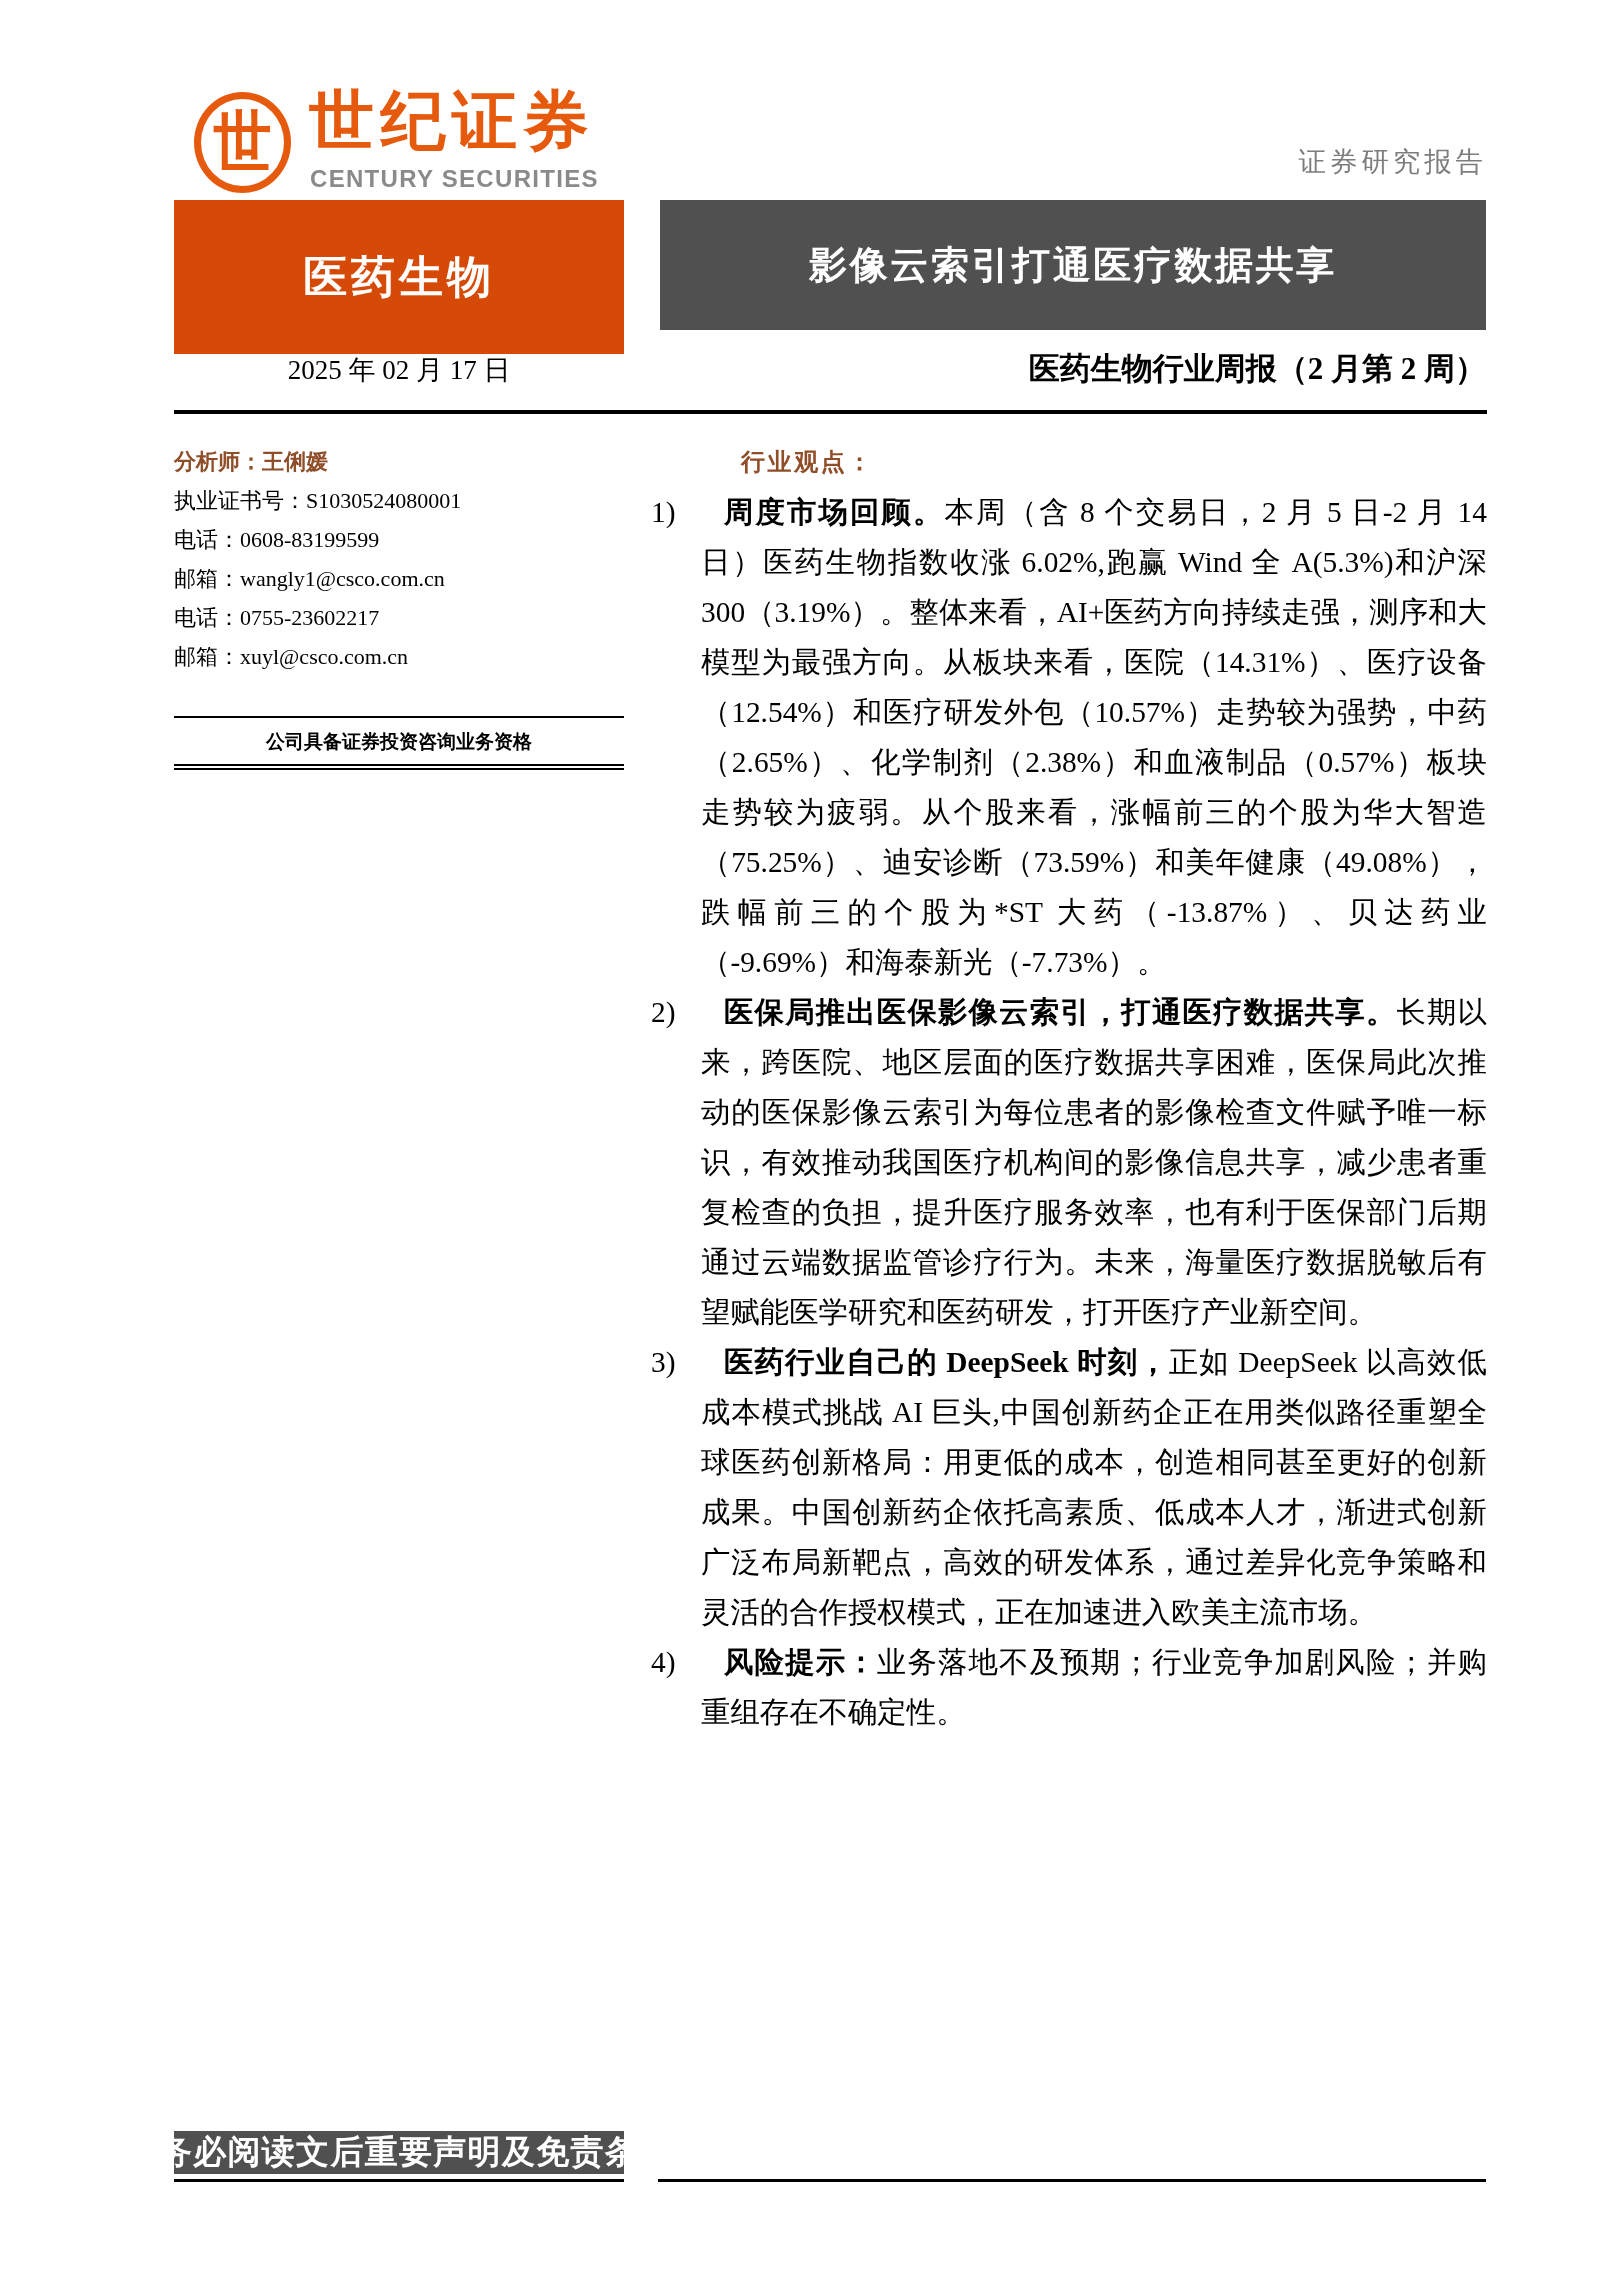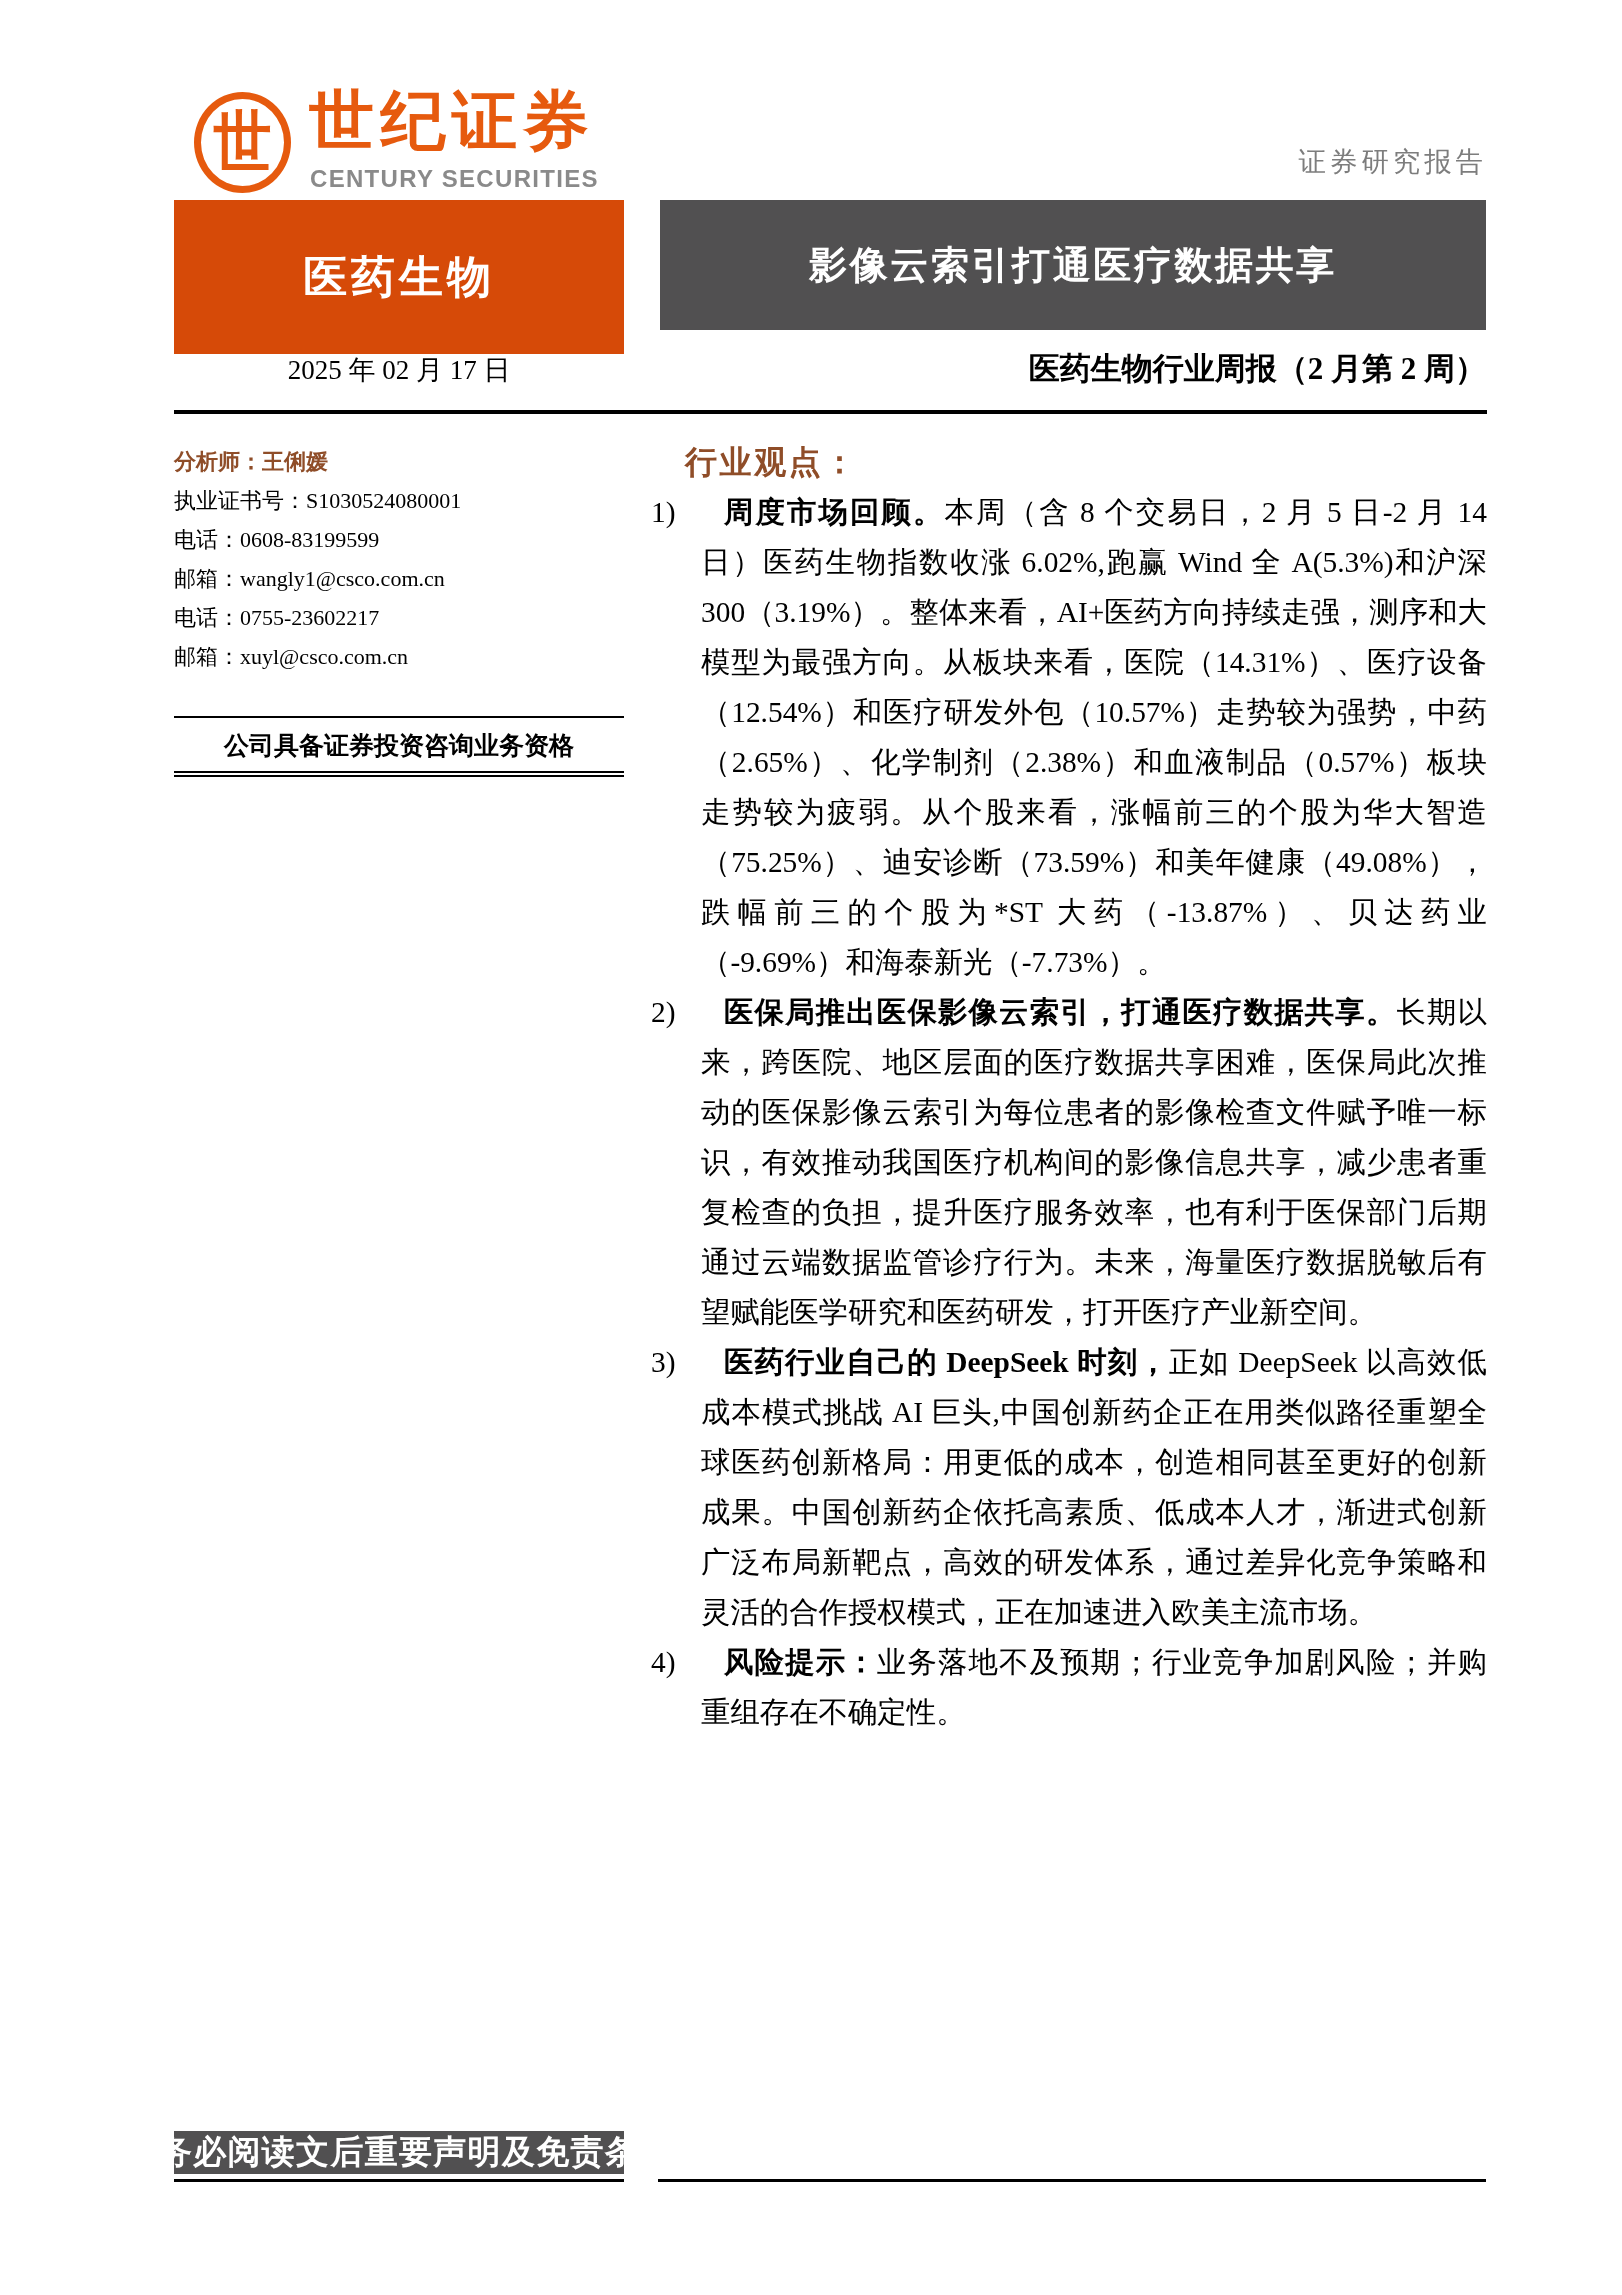--- a/index.html
+++ b/index.html
@@ -88,33 +88,33 @@
     left:174px;top:442px;width:450px;
     font-size:22px;
   }
   .analyst-row{line-height:39px;white-space:nowrap;}
   .analyst-row.accent{color:var(--accent_brown,#8F4D28);font-weight:bold;}
   .qualification-box{
     left:174px;top:716px;width:450px;
   }
   .qual-rule-top{height:0;border-top:2px solid #000;}
   .qual-text{
-    text-align:center;font-size:25px;font-weight:bold;
+    text-align:center;font-size:19px;font-weight:bold;
     padding:10.5px 0 9.2px 0;white-space:nowrap;
   }
   .qual-rule-bottom{height:6.5px;border-top:2px solid #000;border-bottom:2px solid #000;}
 
   
   .main-col{
     left:651px;top:437px;width:836px;
   }
   .section-heading{
-    margin-left:34px;
+    margin-left:90px;
     color:var(--accent_brown,#8F4D28);
-    font-size:32px;font-weight:bold;
+    font-size:24px;font-weight:bold;
     line-height:50px;letter-spacing:2.6px;
   }
   .op-item{display:flex;font-size:29.4px;line-height:50px;}
   .op-num{width:50px;flex:none;}
   .op-body{flex:1;text-align:justify;text-justify:inter-ideograph;}
   .op-lead{font-weight:bold;margin-left:23px;}
 
   
   .footer-box{
     left:174px;top:2131px;width:450px;height:43px;

